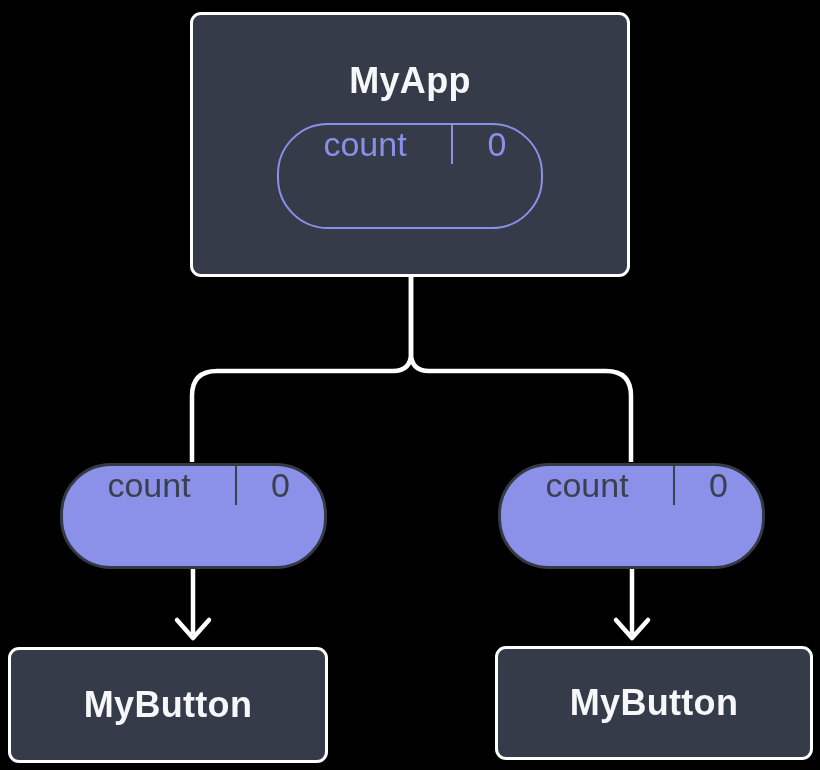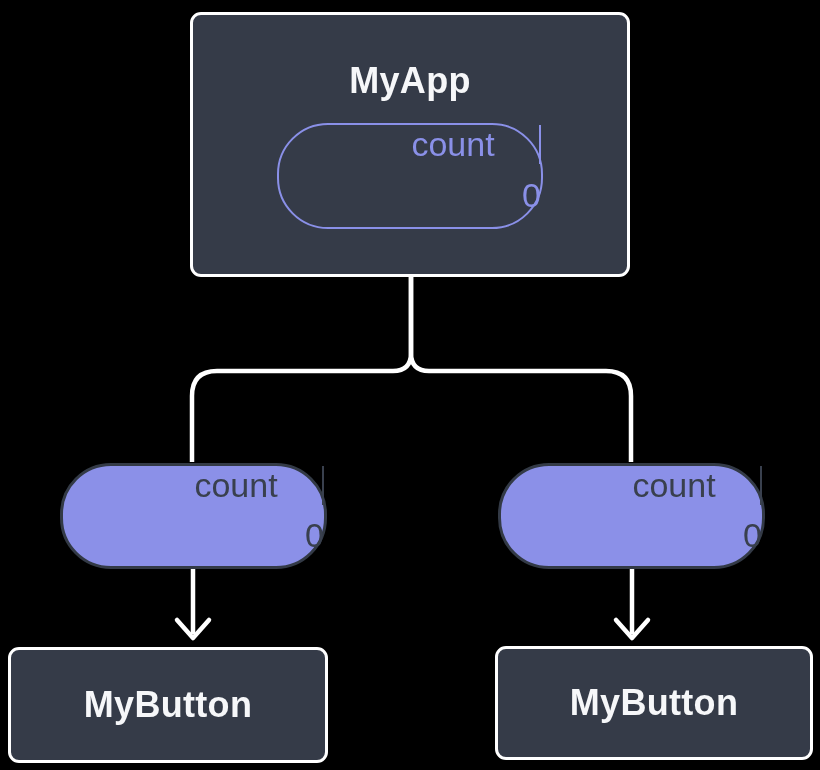--- a/index.html
+++ b/index.html
@@ -45,23 +45,22 @@
     width: 440px;
     height: 265px;
     flex-direction: column;
     gap: 21px;
   }
   .pill {
     box-sizing: border-box;
     height: 106px;
     border-radius: 51px;
     display: flex;
-    align-items: flex-end;
+    align-items: flex-start;
     font-size: 34px;
-    flex-direction: column;
   }
   .pill-outline {
     width: 266px;
     border: 2.5px solid #8A90E8;
     color: #8A90E8;
   }
   .pill-outline .pill-name {
     border-right: 2px solid #8A90E8;
   }
   .pill-solid {

